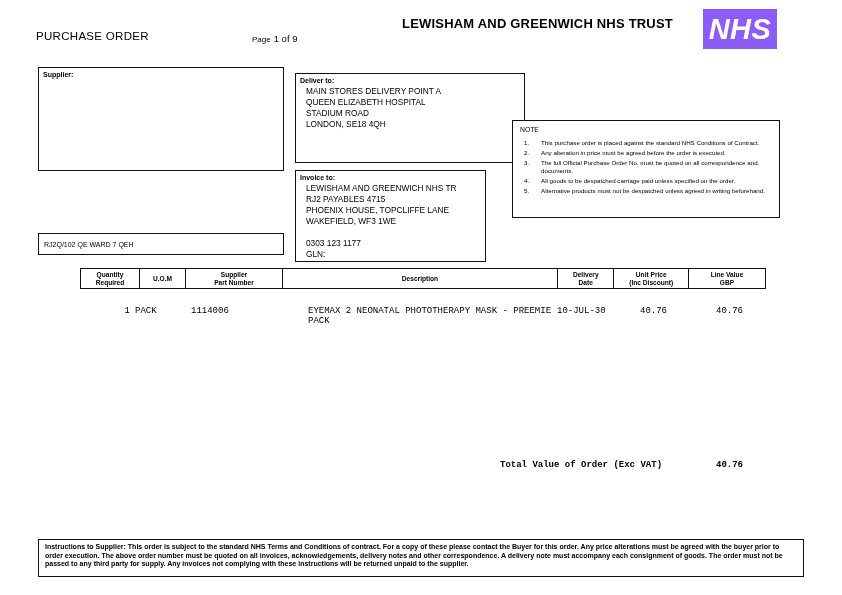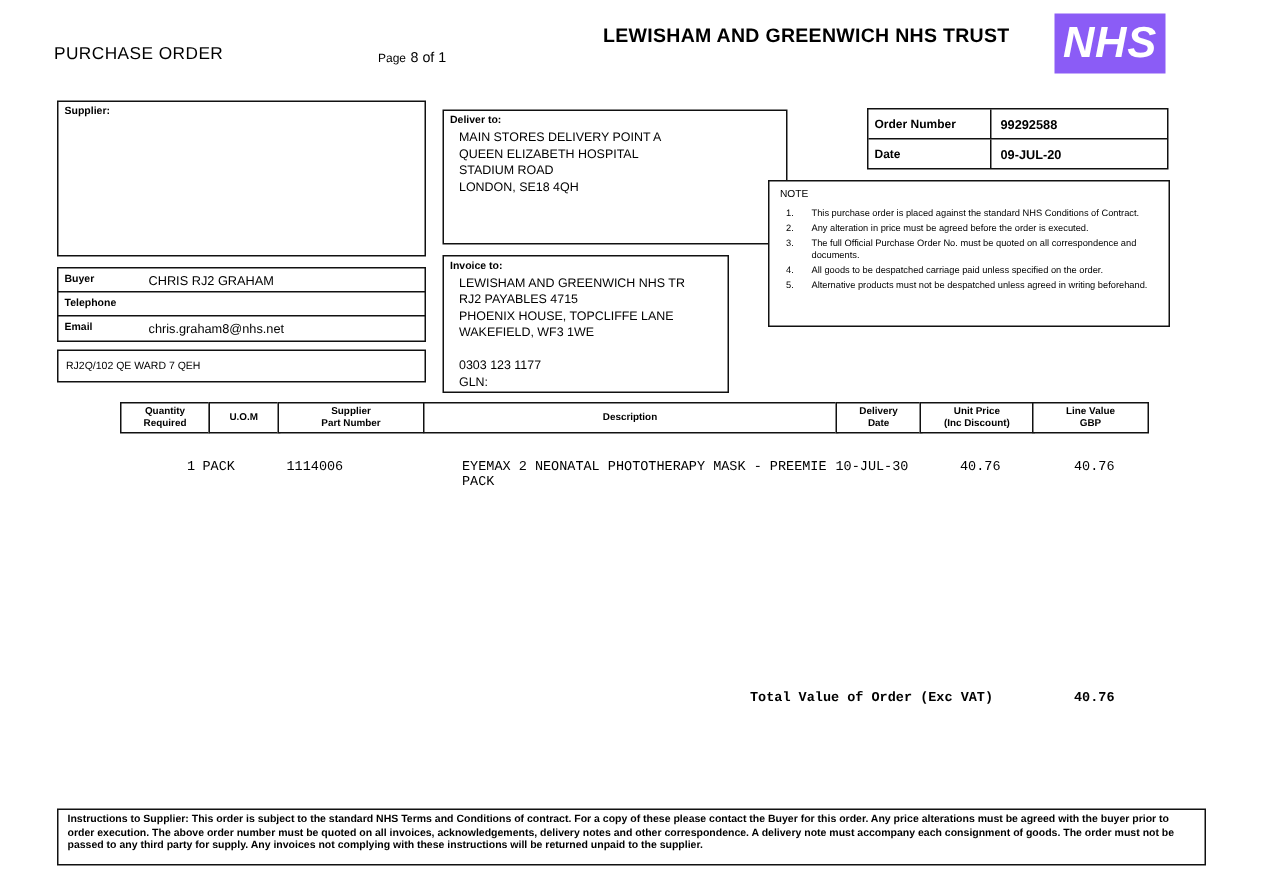--- a/index.html
+++ b/index.html
@@ -81,45 +81,31 @@
   .footer-box span { font-size:7px; font-weight:bold; line-height:8.6px; display:block; }
 </style>
 </head>
 <body>
 
 <div class="page">
 
   <div class="abs po-title">PURCHASE ORDER</div>
 
   <div class="abs page-info">
-    <span>Page</span><span class="page-num">8 of 1</span>
+    <span>Page</span><span class="page-num">1 of 9</span>
   </div>
 
   <div class="abs trust-name">LEWISHAM AND GREENWICH NHS TRUST</div>
 
   <div class="abs nhs-logo">NHS</div>
 
   <div class="box supplier-box">
     <div class="box-label">Supplier:</div>
   </div>
 
-  <div class="abs stack">
-    <div class="info-row">
-      <span class="info-label">Buyer</span>
-      <span class="info-value">CHRIS RJ2 GRAHAM</span>
-    </div>
-    <div class="info-row">
-      <span class="info-label">Telephone</span>
-      <span class="info-value"></span>
-    </div>
-    <div class="info-row">
-      <span class="info-label">Email</span>
-      <span class="info-value">chris.graham8@nhs.net</span>
-    </div>
-  </div>
 
   <div class="box ward-box">
     <span>RJ2Q/102 QE WARD 7 QEH</span>
   </div>
 
   <div class="box deliver-box">
     <div class="box-label">Deliver to:</div>
     <div class="addr">MAIN STORES DELIVERY POINT A
 QUEEN ELIZABETH HOSPITAL
 STADIUM ROAD
@@ -130,30 +116,20 @@
     <div class="box-label">Invoice to:</div>
     <div class="addr">LEWISHAM AND GREENWICH NHS TR
 RJ2 PAYABLES 4715
 PHOENIX HOUSE, TOPCLIFFE LANE
 WAKEFIELD, WF3 1WE
 
 0303 123 1177
 GLN:</div>
   </div>
 
-  <div class="box order-info">
-    <div class="oi-row oi-row-top">
-      <span class="oi-label">Order Number</span>
-      <span class="oi-value">99292588</span>
-    </div>
-    <div class="oi-row">
-      <span class="oi-label">Date</span>
-      <span class="oi-value">09-JUL-20</span>
-    </div>
-  </div>
 
   <div class="box note-box">
     <div class="note-title">NOTE</div>
     <div class="note-items">
       <div class="note-item">
         <span class="note-num">1.</span>
         <span class="note-text">This purchase order is placed against the standard NHS Conditions of Contract.</span>
       </div>
       <div class="note-item">
         <span class="note-num">2.</span>

